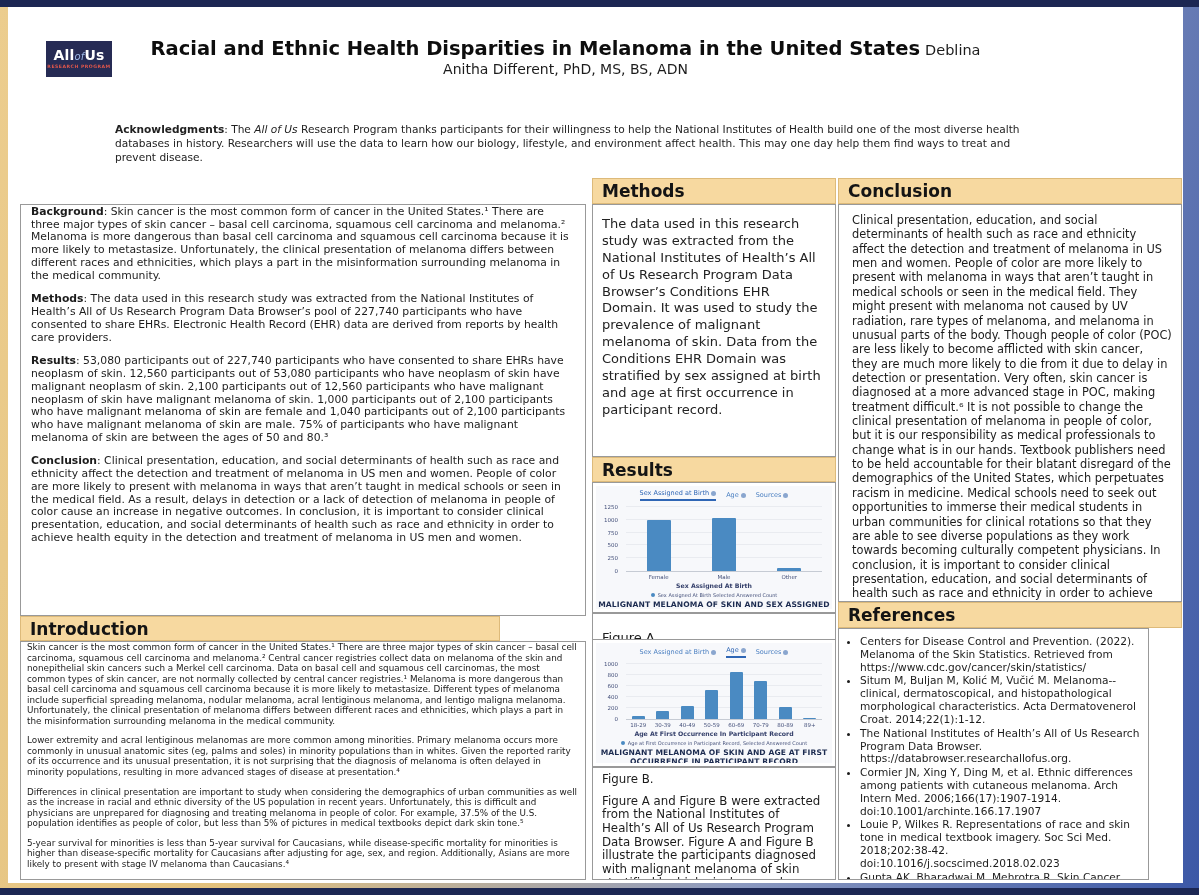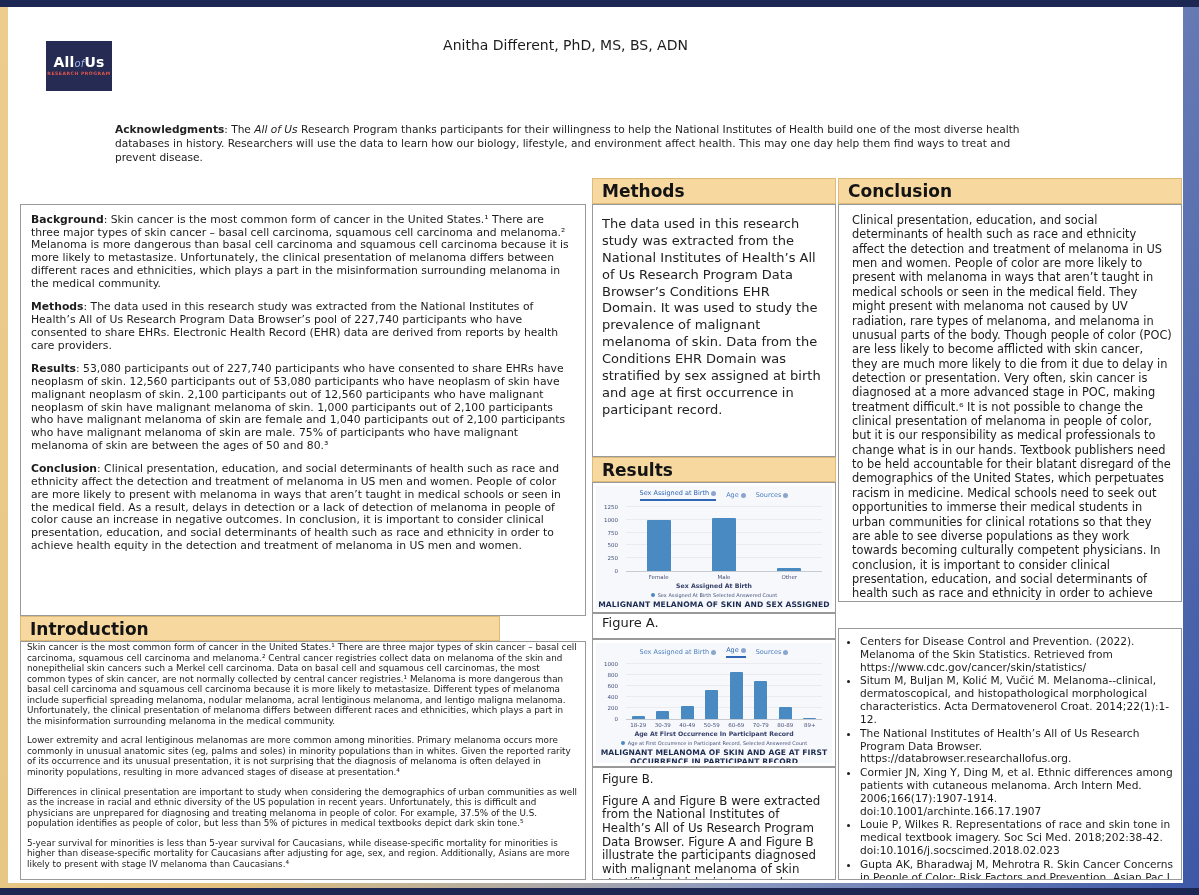--- a/index.html
+++ b/index.html
@@ -7,21 +7,21 @@
     width:1199px;height:895px;position:relative;overflow:hidden;
     background:linear-gradient(105deg,#eccd8e 0%,#e3c17c 32%,#8b99c0 68%,#3b57a6 100%);
     font-family:"DejaVu Sans", sans-serif;color:#1c1c1c;
   }
   .edge-strip{position:absolute;left:0;right:0;height:7px;background:#1c2753;z-index:3;}
   #top-strip{top:0;} #bottom-strip{bottom:0;}
   .poster{position:absolute;left:8px;top:7px;width:1175px;height:876px;background:#ffffff;z-index:2;}
   .abs{position:absolute;box-sizing:border-box;}
 
   
-  .aou-logo{left:38px;top:34px;width:66px;height:50px;background:#262b54;color:#fff;
+  .aou-logo{left:38px;top:34px;width:66px;height:36px;background:#262b54;color:#fff;
     display:flex;flex-direction:column;align-items:center;justify-content:center;line-height:1;}
   .aou-line1{font-size:14px;font-weight:bold;letter-spacing:.2px;}
   .aou-of{font-style:italic;font-weight:normal;font-size:10px;color:#9db9e8;}
   .aou-line2{font-size:4.6px;color:#e2574b;letter-spacing:.5px;margin-top:3px;font-weight:bold;}
   .title-block{left:100px;top:30px;width:915px;text-align:center;line-height:1.22;}
   .poster-title{font-size:19.5px;font-weight:bold;color:#0d0d0d;}
   .title-author-inline{font-size:14.5px;font-weight:normal;color:#1c1c1c;}
   .author-line{font-size:14px;color:#1c1c1c;}
   .ack{left:107px;top:116px;width:905px;font-size:10.6px;line-height:1.32;color:#222;}
   .sgu-logo{left:1022px;top:14px;width:152px;height:152px;
@@ -36,43 +36,43 @@
   .sgu-name{font-family:"Liberation Serif", serif;color:#f4f4f8;font-size:20px;line-height:1.12;}
   .sgu-loc{font-size:6.8px;color:#c9d1ec;margin-top:5px;letter-spacing:.3px;}
 
   
   .sec-header{background:#f7d9a0;border:1px solid #ddba7a;font-weight:bold;font-size:17px;
     padding:2px 9px;color:#141414;line-height:1.25;}
   .sec-body{background:#fff;border:1px solid #999;overflow:hidden;}
 
   
   #abstract-h{left:12px;top:171px;width:566px;height:26px;}
-  #abstract-b{left:12px;top:197px;width:566px;height:412px;padding:9px 10px;font-size:10.8px;line-height:1.18;}
+  #abstract-b{left:12px;top:197px;width:566px;height:412px;padding:1px 10px;font-size:10.8px;line-height:1.18;}
   #abstract-b p{margin:0 0 11px 0;}
   #intro-h{left:12px;top:609px;width:480px;height:25px;}
   #intro-b{left:12px;top:634px;width:566px;height:239px;padding:0 6px;font-size:8.8px;line-height:1.2;}
   #intro-b p{margin:0 0 9px 0;}
   .para-label{font-weight:bold;}
 
   
   #methods-h{left:584px;top:171px;width:244px;height:26px;}
   #methods-b{left:584px;top:197px;width:244px;height:253px;padding:11px 9px;font-size:13px;line-height:1.3;color:#222;}
   #results-h{left:584px;top:450px;width:244px;height:25px;}
   #figa-box{left:584px;top:475px;width:244px;height:131px;padding:3px;}
-  #figa-label{left:584px;top:606px;width:244px;height:26px;padding:1px 9px;font-size:13px;}
+  #figa-label{left:584px;top:606px;width:244px;height:26px;padding:16px 9px;font-size:13px;}
   #figb-box{left:584px;top:632px;width:244px;height:128px;padding:3px;}
   #figb-desc{left:584px;top:760px;width:244px;height:113px;padding:5px 9px;font-size:11.8px;line-height:1.16;}
   #figb-desc p{margin:0 0 8px 0;}
   .chart-surface{background:#f7f8fb;width:100%;height:100%;overflow:hidden;position:relative;}
 
   
   #concl-h{left:830px;top:171px;width:344px;height:26px;}
   #concl-b{left:830px;top:197px;width:344px;height:398px;padding:8px 9px 8px 13px;font-size:11.4px;line-height:1.26;}
   #refs-h{left:830px;top:595px;width:344px;height:26px;}
-  #refs-b{left:830px;top:621px;width:344px;height:252px;padding:6px 8px;font-size:10.6px;line-height:1.21;}
+  #refs-b{left:830px;top:621px;width:311px;height:252px;padding:6px 8px;font-size:10.6px;line-height:1.21;}
   #refs-b ul{margin:0;padding:0 0 0 13px;list-style:disc;}
   #refs-b li{margin:0 0 1px 0;}
 
   
   .c-tabs{display:flex;justify-content:center;align-items:flex-end;gap:10px;padding:3px 0 3px;}
   .c-tab{display:flex;align-items:center;gap:2px;font-size:6.5px;color:#4a7fc1;padding-bottom:2px;}
   .c-tab.active{border-bottom:2px solid #2f66b5;color:#2f66b5;}
   .c-info-dot{width:5px;height:5px;border-radius:50%;background:#8aa6cf;display:inline-block;}
   .c-area{position:relative;margin:3px 10px 0 30px;}
   .c-plot{position:relative;border-bottom:1px solid #c6cbd4;background:transparent;}
@@ -95,20 +95,21 @@
 <div class="edge-strip" id="bottom-strip"></div>
 
 <div class="poster">
 
   <div class="abs aou-logo">
     <div class="aou-line1"><span>All</span><span class="aou-of">of</span><span>Us</span></div>
     <div class="aou-line2">RESEARCH PROGRAM</div>
   </div>
 
   <div class="abs title-block">
+    <div><span class="poster-title">Racial and Ethnic Health Disparities in Melanoma in the United States</span> <span class="title-author-inline">Deblina</span></div>
     <div class="author-line">Anitha Different, PhD, MS, BS, ADN</div>
   </div>
 
   <div class="abs ack">
     <span class="para-label">Acknowledgments</span><span>: The </span><i>All of Us</i><span> Research Program thanks participants for their willingness to help the National Institutes of Health build one of the most diverse health databases in history. Researchers will use the data to learn how our biology, lifestyle, and environment affect health. This may one day help them find ways to treat and prevent disease.</span>
   </div>
 
 
   <div class="abs sec-body" id="abstract-b">
     <p><span class="para-label">Background</span><span>: Skin cancer is the most common form of cancer in the United States.¹ There are three major types of skin cancer – basal cell carcinoma, squamous cell carcinoma and melanoma.² Melanoma is more dangerous than basal cell carcinoma and squamous cell carcinoma because it is more likely to metastasize. Unfortunately, the clinical presentation of melanoma differs between different races and ethnicities, which plays a part in the misinformation surrounding melanoma in the medical community.</span></p>
@@ -267,20 +268,21 @@
   <div class="abs sec-body" id="figb-desc">
     <p>Figure B.</p>
     <p>Figure A and Figure B were extracted from the National Institutes of Health’s All of Us Research Program Data Browser. Figure A and Figure B illustrate the participants diagnosed with malignant melanoma of skin stratified by biological sex and age, respectively.</p>
   </div>
 
   <div class="abs sec-header" id="concl-h">Conclusion</div>
   <div class="abs sec-body" id="concl-b">
     <span>Clinical presentation, education, and social determinants of health such as race and ethnicity affect the detection and treatment of melanoma in US men and women. People of color are more likely to present with melanoma in ways that aren’t taught in medical schools or seen in the medical field. They might present with melanoma not caused by UV radiation, rare types of melanoma, and melanoma in unusual parts of the body. Though people of color (POC) are less likely to become afflicted with skin cancer, they are much more likely to die from it due to delay in detection or presentation. Very often, skin cancer is diagnosed at a more advanced stage in POC, making treatment difficult.⁶ It is not possible to change the clinical presentation of melanoma in people of color, but it is our responsibility as medical professionals to change what is in our hands. Textbook publishers need to be held accountable for their blatant disregard of the demographics of the United States, which perpetuates racism in medicine. Medical schools need to seek out opportunities to immerse their medical students in urban communities for clinical rotations so that they are able to see diverse populations as they work towards becoming culturally competent physicians. In conclusion, it is important to consider clinical presentation, education, and social determinants of health such as race and ethnicity in order to achieve health equity in the detection and treatment of melanoma in US men and women.</span>
   </div>
 
+  <div class="abs sec-header" id="refs-h">References</div>
   <div class="abs sec-body" id="refs-b">
     <ul>
       <li>Centers for Disease Control and Prevention. (2022). Melanoma of the Skin Statistics. Retrieved from https://www.cdc.gov/cancer/skin/statistics/</li>
       <li>Situm M, Buljan M, Kolić M, Vučić M. Melanoma--clinical, dermatoscopical, and histopathological morphological characteristics. Acta Dermatovenerol Croat. 2014;22(1):1-12.</li>
       <li>The National Institutes of Health’s All of Us Research Program Data Browser. https://databrowser.researchallofus.org.</li>
       <li>Cormier JN, Xing Y, Ding M, et al. Ethnic differences among patients with cutaneous melanoma. Arch Intern Med. 2006;166(17):1907-1914. doi:10.1001/archinte.166.17.1907</li>
       <li>Louie P, Wilkes R. Representations of race and skin tone in medical textbook imagery. Soc Sci Med. 2018;202:38-42. doi:10.1016/j.socscimed.2018.02.023</li>
       <li>Gupta AK, Bharadwaj M, Mehrotra R. Skin Cancer Concerns in People of Color: Risk Factors and Prevention. Asian Pac J Cancer Prev. 2016;17(12):5257-5264. Published 2016 Dec 1. doi:10.22034/APJCP.2016.17.12.5257</li>
     </ul>
   </div>

